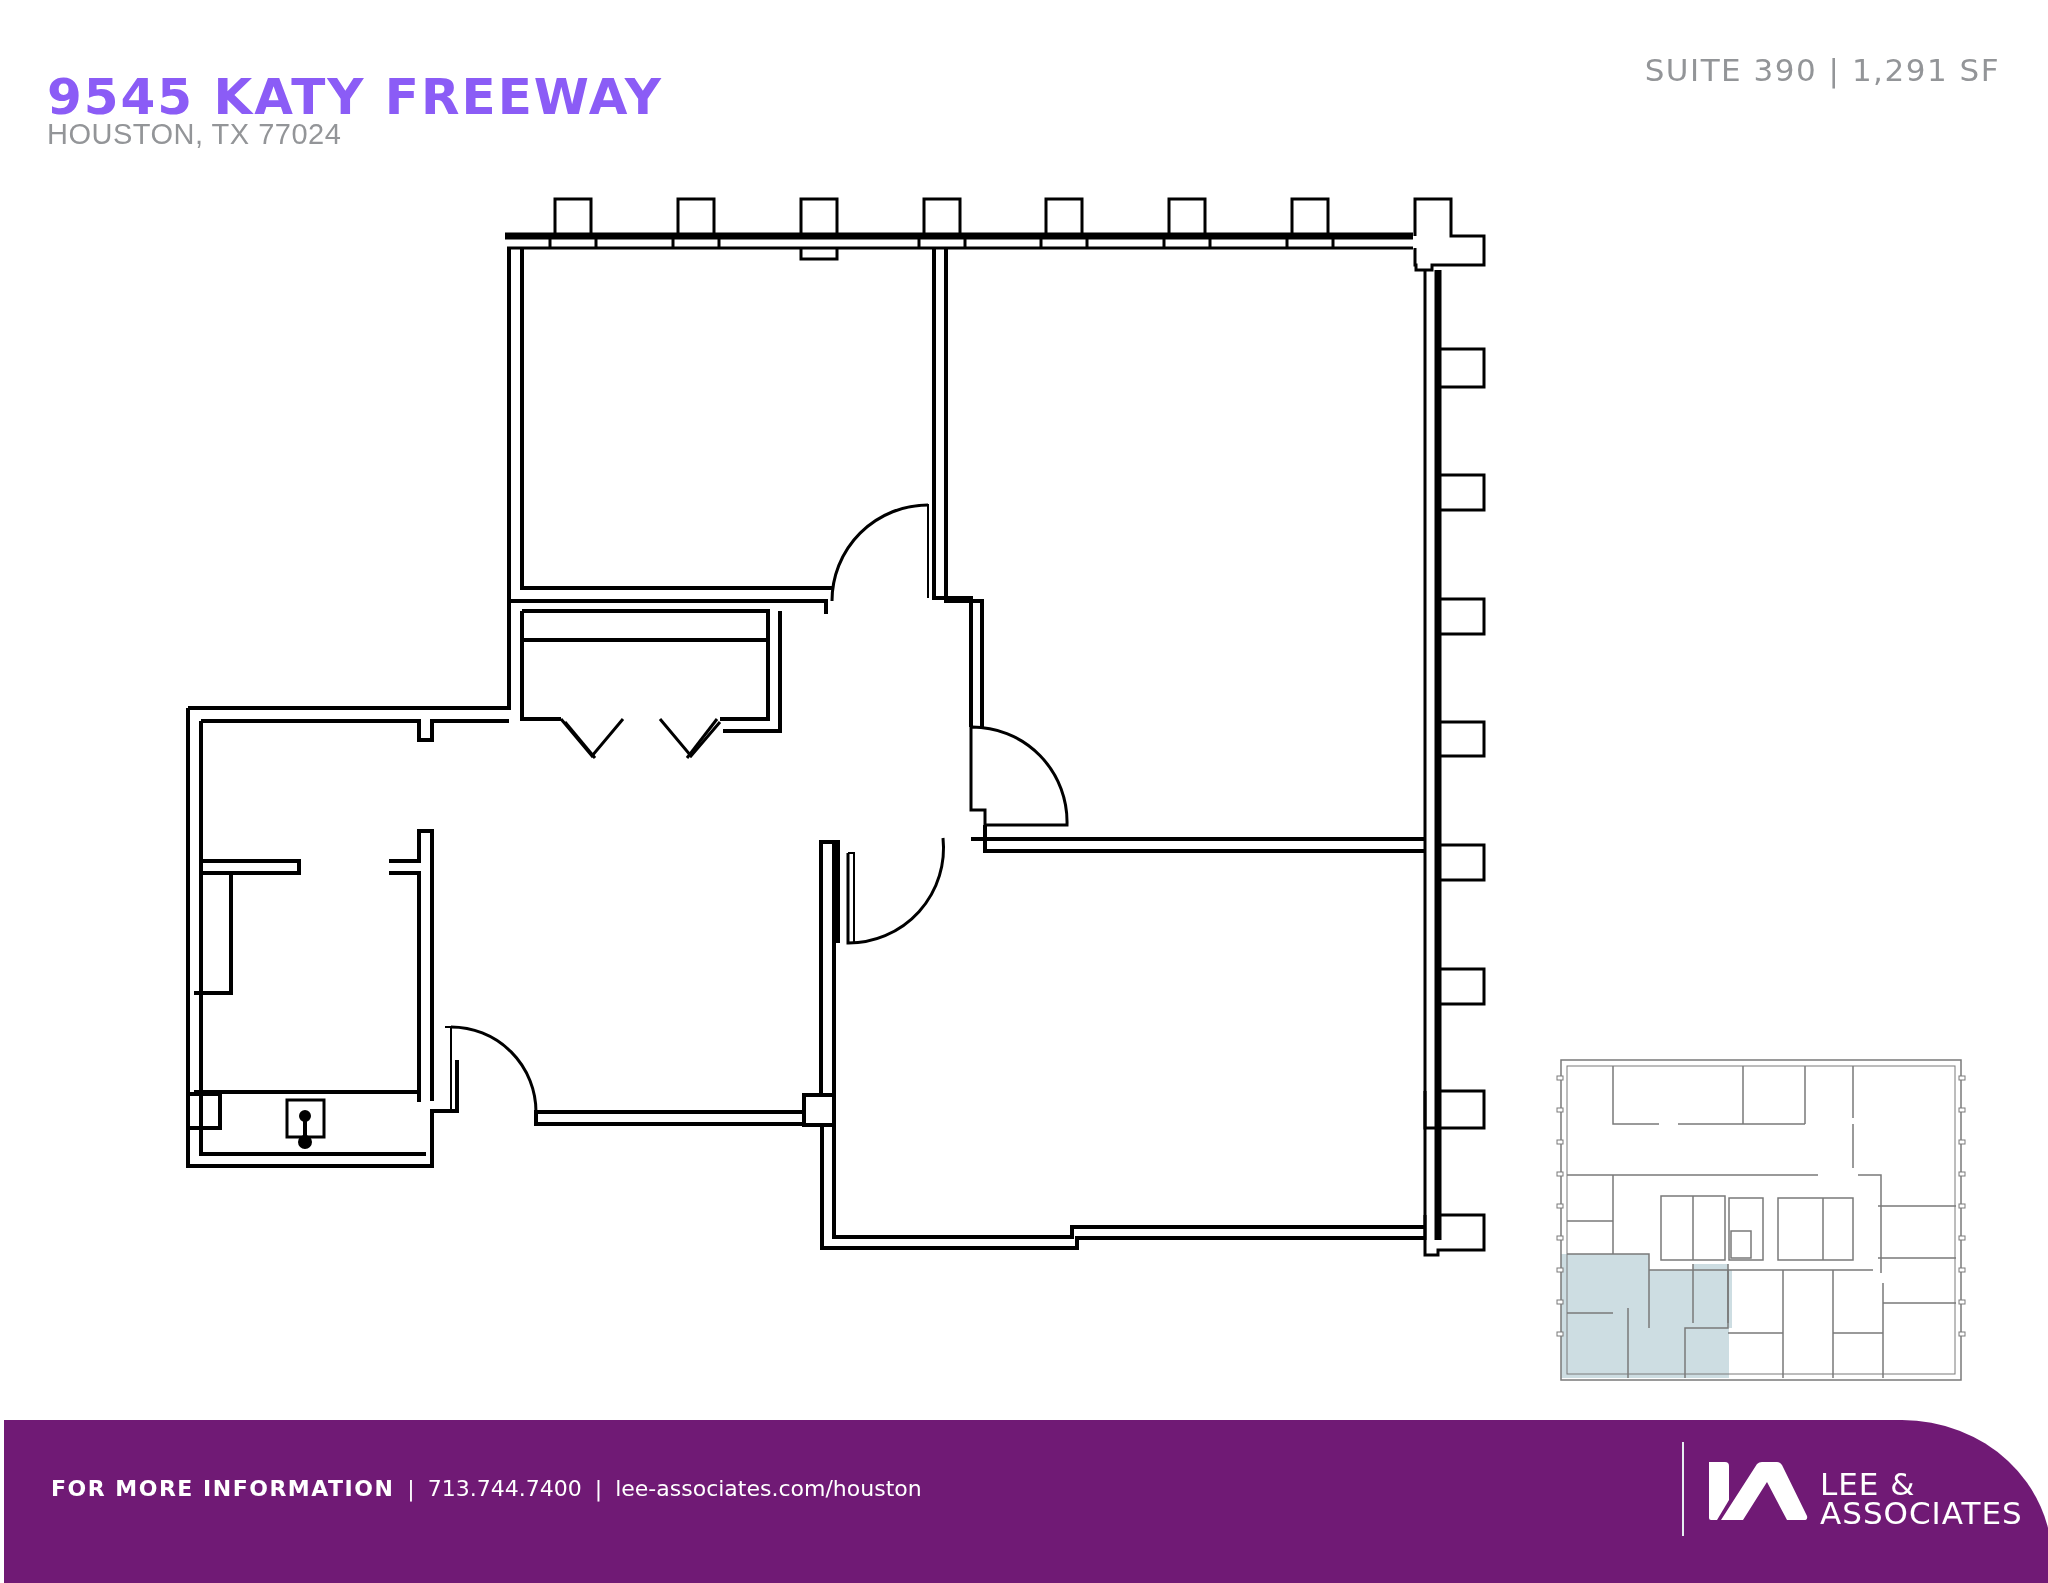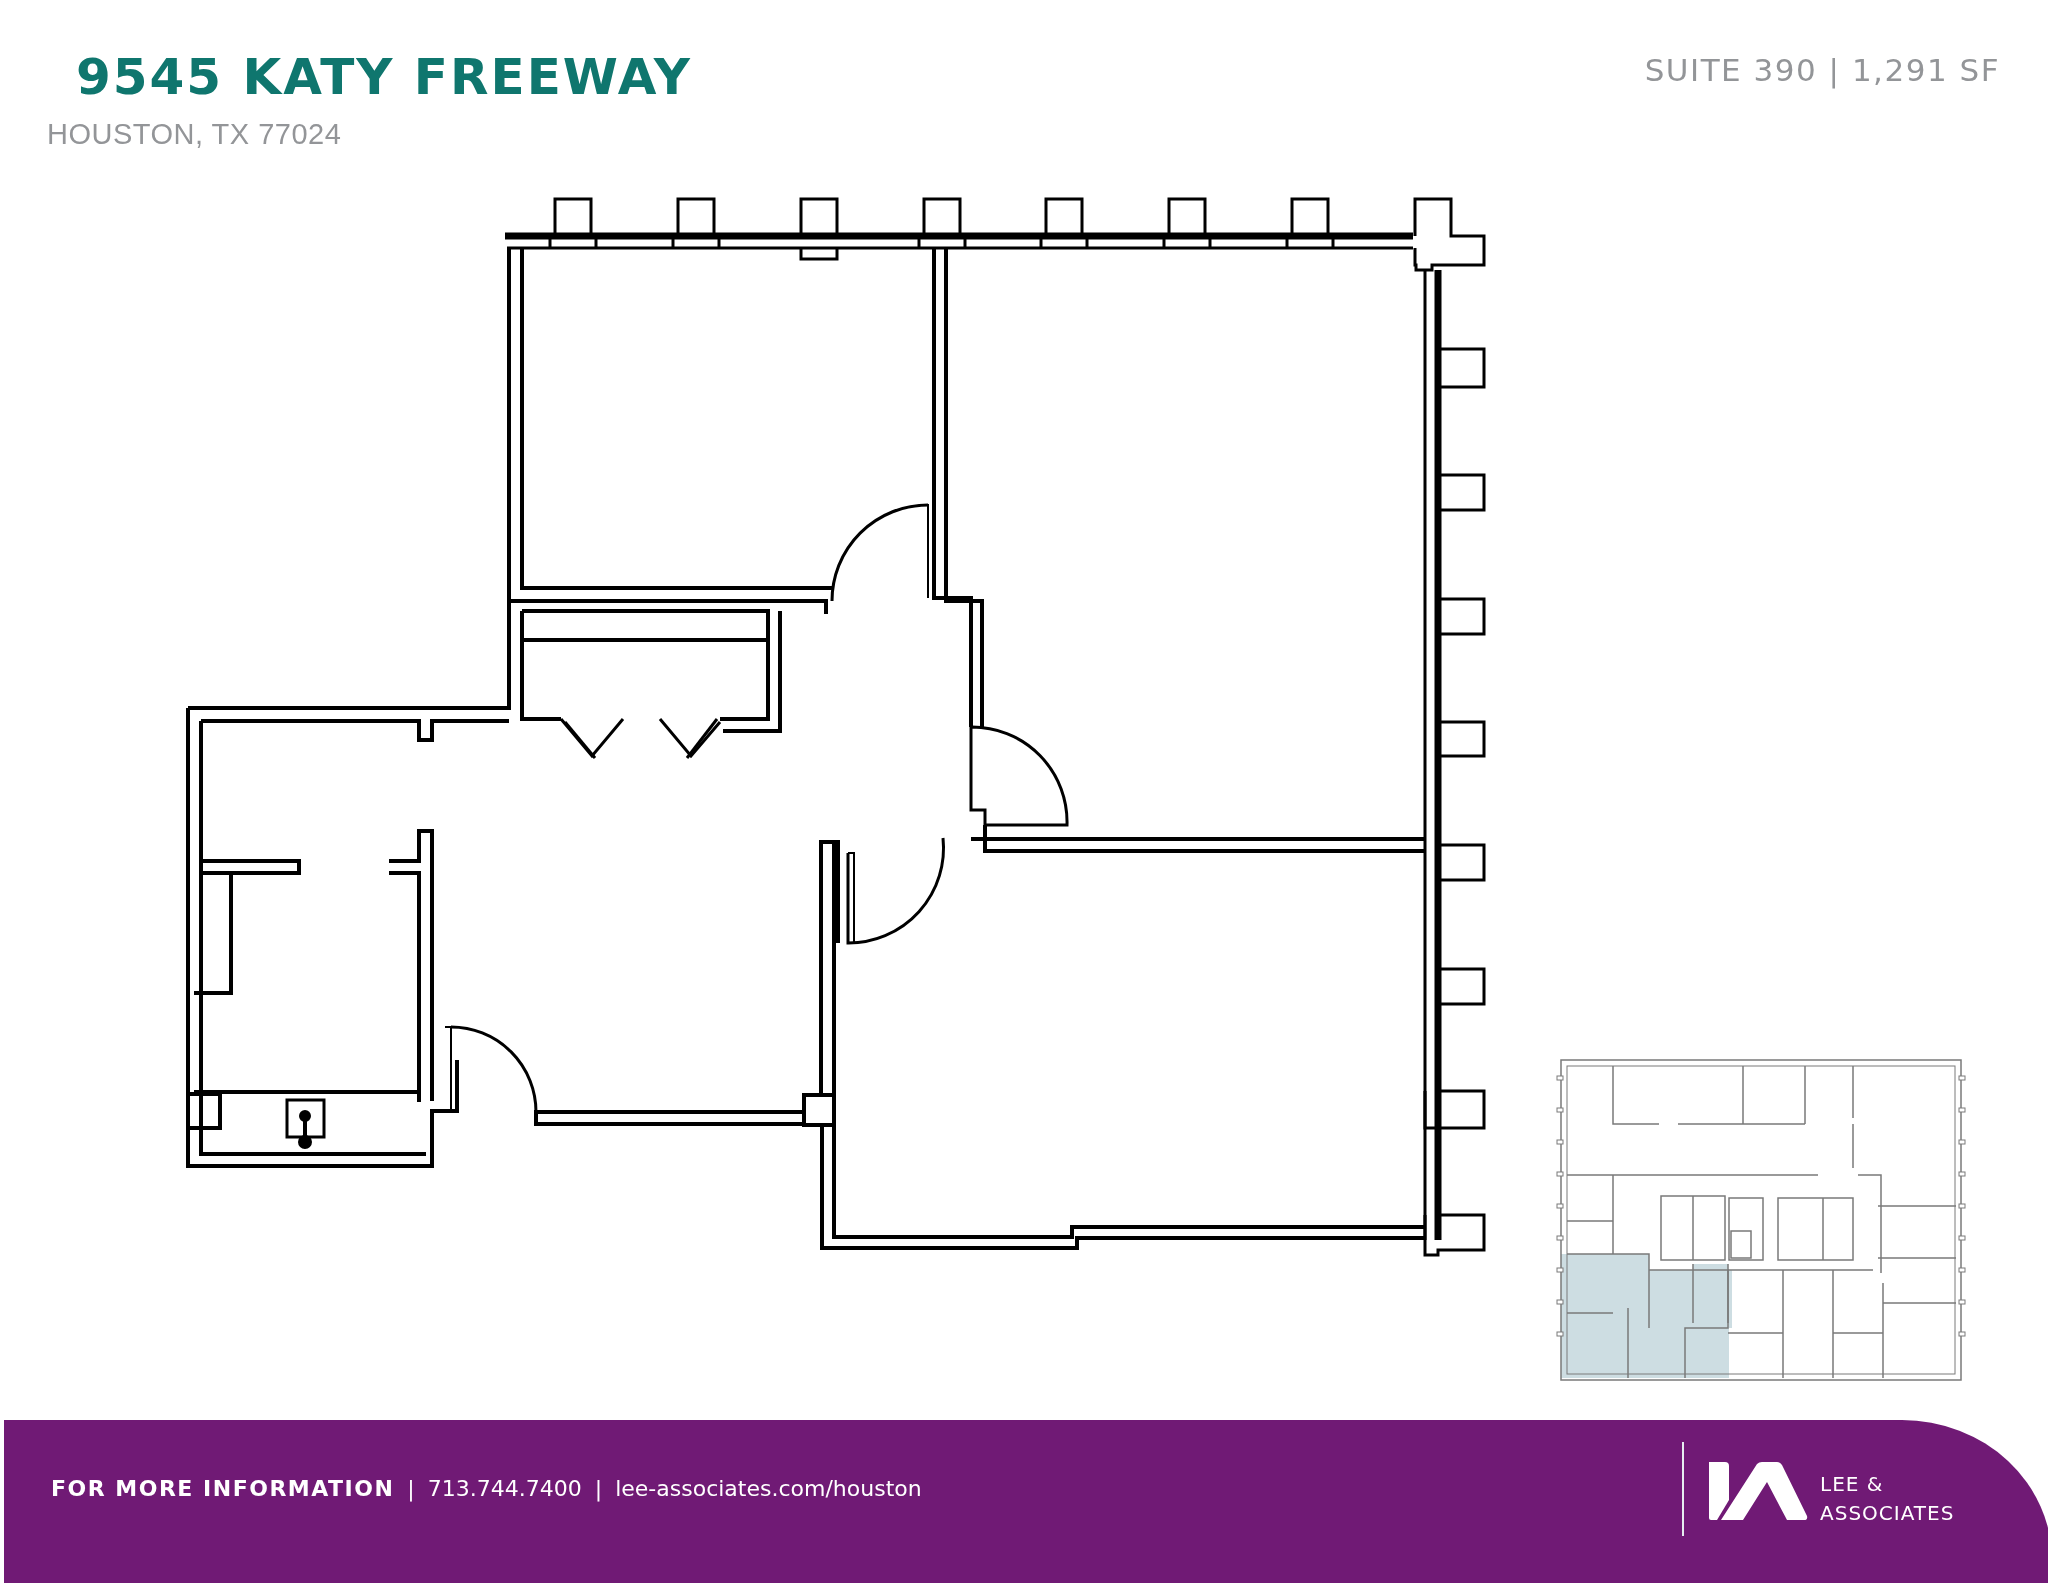--- a/index.html
+++ b/index.html
@@ -2,23 +2,23 @@
 <html><head>
 <meta charset="utf-8">
 <style>
   html, body { margin:0; padding:0; }
   body {
     width:2048px; height:1583px; position:relative; overflow:hidden;
     background:#ffffff;
     font-family:"DejaVu Sans", sans-serif;
   }
   .title {
-    position:absolute; left:47px; top:48px;
+    position:absolute; left:47px; top:68px;
     font-size:50px; font-weight:bold; letter-spacing:2px;
-    color:#0f766e; white-space:nowrap;margin-left:29px;
+    color:#8b5cf6; white-space:nowrap;
   }
   .subtitle {
     position:absolute; left:47px; top:118px;
     font-size:29px; color:#939598; letter-spacing:0.5px; white-space:nowrap;
     font-family:Liberation Sans, sans-serif; font-weight:normal;
   }
   .suite {
     position:absolute; right:48px; top:52px;
     font-size:31px; font-weight:normal; color:#939598; letter-spacing:1.5px; white-space:nowrap;
   }
@@ -34,21 +34,21 @@
   }
   .footer-info .lead { font-weight:bold; letter-spacing:1.5px; }
   .footer-info .sep { margin:0 6px; }
   .footer-divider {
     position:absolute; left:1678px; top:22px; width:2px; height:94px;
     background:#e6eef0;
   }
   .logo-mark { position:absolute; left:1703px; top:40px; }
   .logo-text {
     position:absolute; left:1816px; top:50px; color:#ffffff;
-    font-size:20px; line-height:29px; letter-spacing:1px; white-space:nowrap;
+    font-size:31px; line-height:29px; letter-spacing:1px; white-space:nowrap;
   }
 </style>
 </head>
 <body>
 
 <div class="title">9545 KATY FREEWAY</div>
 <div class="subtitle">HOUSTON, TX 77024</div>
 <div class="suite">SUITE 390 | 1,291 SF</div>
 
 <svg class="plan" width="2048" height="1420" viewBox="0 0 2048 1420">

